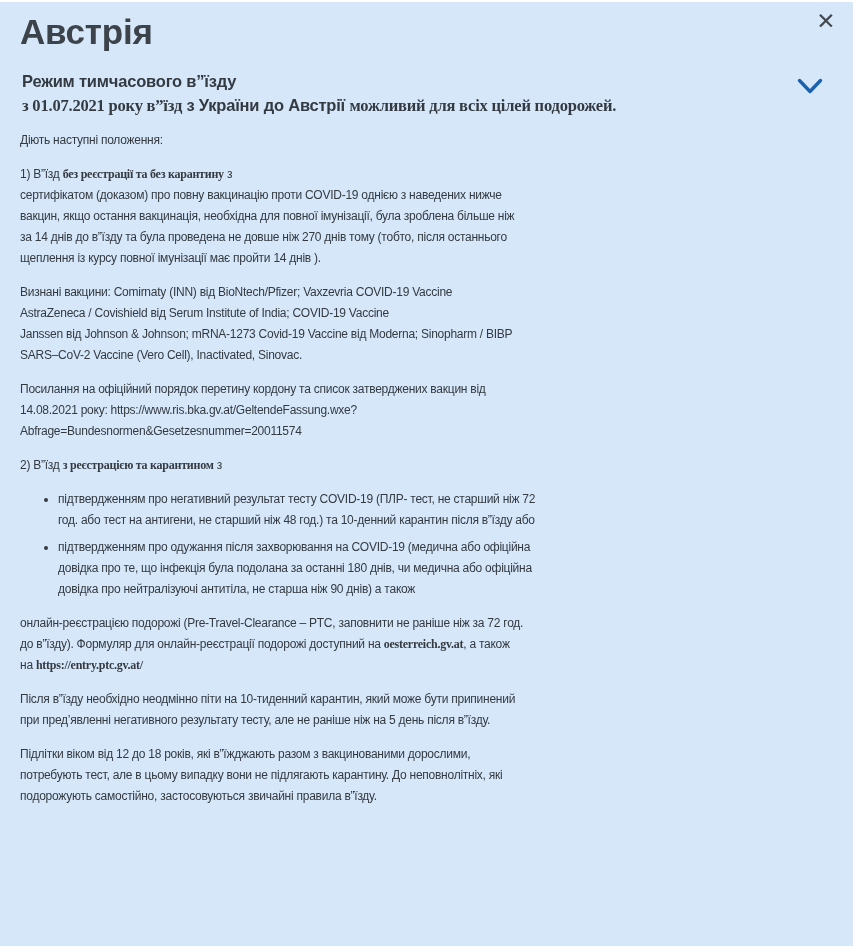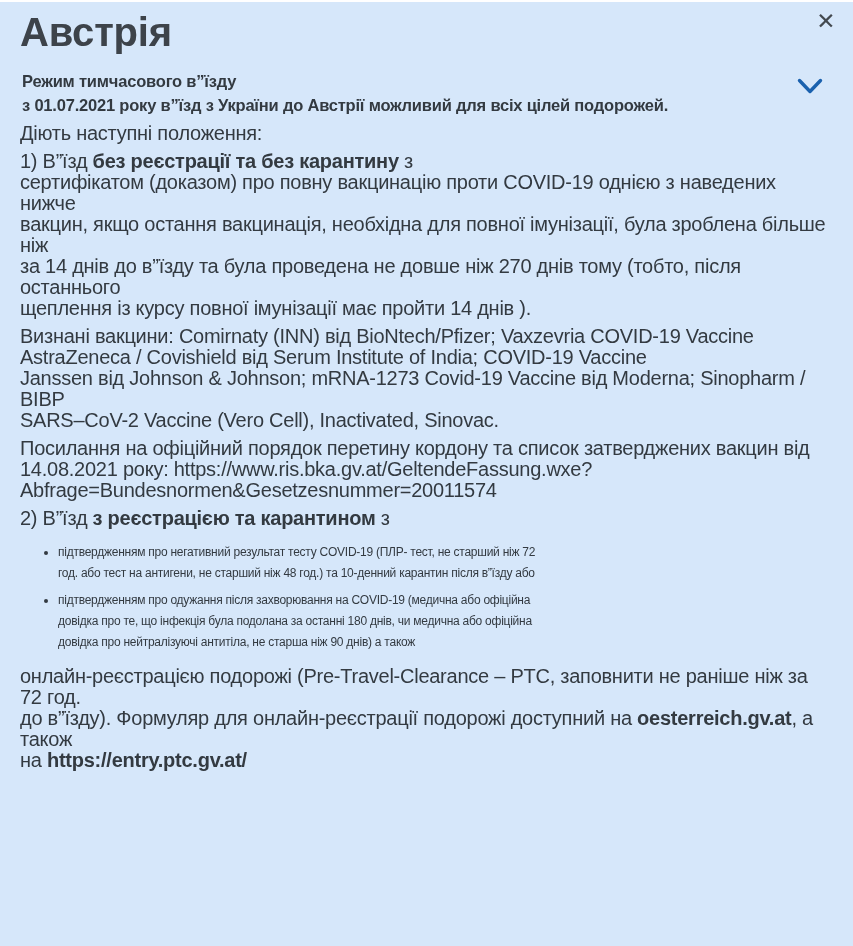--- a/index.html
+++ b/index.html
@@ -13,36 +13,36 @@
   .top-strip{position:absolute;top:0;left:0;width:853px;height:2px;background:#ffffff;}
   .panel{position:relative;padding:2px 20px 0 20px;}
   .close-btn{
     position:absolute;top:6px;right:12px;
     width:30px;height:30px;border:none;background:transparent;
     font-size:23px;line-height:30px;color:#43494f;cursor:pointer;
     font-family:"DejaVu Sans", sans-serif;padding:0;
   }
   h1.page-title{
     margin:12px 0 20px 0;
-    font-size:40px;line-height:36px;font-weight:700;color:#3d434a;
+    font-size:35px;line-height:36px;font-weight:700;color:#3d434a;
     letter-spacing:-0.2px;
   }
   .accordion-header{position:relative;cursor:pointer;}
   .accordion-header .hline{
     margin:2px;font-size:16.5px;line-height:22px;font-weight:700;letter-spacing:-0.2px;
   }
   .chevron{
     position:absolute;right:10px;top:8px;width:26px;height:17px;display:block;
   }
   .content{margin-top:2px;}
   .para{
-    margin:7px 0;font-size:20px;line-height:21px;letter-spacing:-0.25px;
+    margin:13px 0;font-size:12px;line-height:21px;letter-spacing:-0.25px;
     white-space:pre-line;
   }
-  .b{font-weight:700;}
+  .b{font-weight:700;font-family:Liberation Serif, serif;}
   ul.bullet-list{
     margin:13px 0;padding:0 0 0 38px;list-style:disc;
   }
   ul.bullet-list li{
     font-size:12px;line-height:21px;letter-spacing:-0.25px;
     white-space:pre-line;margin:0 0 6px 0;
   }
 </style>
 </head>
 <body>
@@ -90,17 +90,22 @@
 год. або тест на антигени, не старший ніж 48 год.) та 10-денний карантин після в”їзду або</li>
       <li>підтвердженням про одужання після захворювання на COVID-19 (медична або офіційна
 довідка про те, що інфекція була подолана за останні 180 днів, чи медична або офіційна
 довідка про нейтралізуючі антитіла, не старша ніж 90 днів) а також</li>
     </ul>
 
     <p class="para"><span>онлайн-реєстрацією подорожі (Pre-Travel-Clearance – PTC, заповнити не раніше ніж за 72 год.
 до в”їзду). Формуляр для онлайн-реєстрації подорожі доступний на </span><span class="b">oesterreich.gv.at</span><span>, а також
 на </span><span class="b">https://entry.ptc.gv.at/</span></p>
 
+    <p class="para">Після в”їзду необхідно неодмінно піти на 10-тиденний карантин, який може бути припинений
+при пред’явленні негативного результату тесту, але не раніше ніж на 5 день після в”їзду.</p>
 
+    <p class="para">Підлітки віком від 12 до 18 років, які в”їжджають разом з вакцинованими дорослими,
+потребують тест, але в цьому випадку вони не підлягають карантину. До неповнолітніх, які
+подорожують самостійно, застосовуються звичайні правила в”їзду.</p>
 
 
   </div>
 </div>
 
 </body></html>

